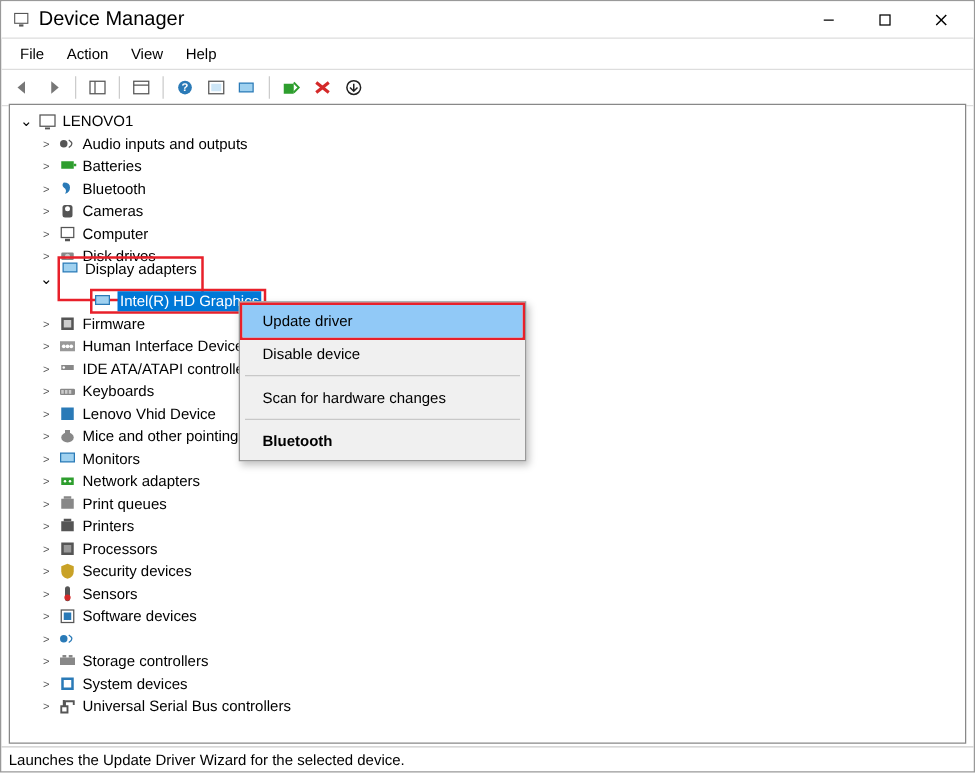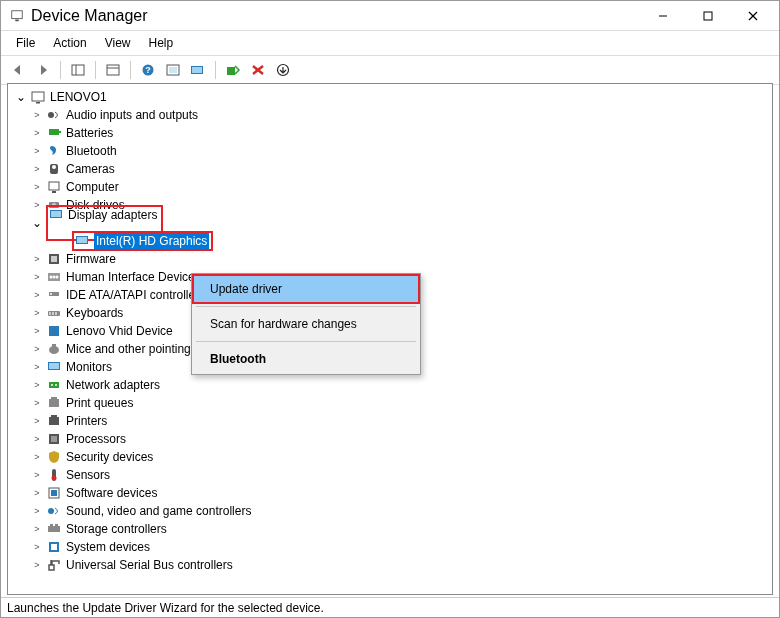--- a/index.html
+++ b/index.html
@@ -90,21 +90,20 @@
   
   .context-menu {
     position: absolute;
     left: 190px; top: 240px;
     width: 230px;
     background: #f0f0f0;
     border: 1px solid #999;
     box-shadow: 2px 3px 6px rgba(0,0,0,.25);
     padding: 2px;
     z-index: 5;
-    margin-top: 32px;
   }
   .ctx-item {
     padding: 6px 16px;
     cursor: default;
   }
   .ctx-item.highlight { background: #91c9f7; }
   .ctx-wrap-highlight { border:2px solid #e8202a; margin:-2px; }
   .ctx-sep { height:1px; background:#c8c8c8; margin:4px 2px;}
   .ctx-bold { font-weight: bold; }
   
@@ -462,21 +461,20 @@
       <span class="node-label">Software devices</span>
     </div>
     <div class="tree-row indent1">
       <span class="expander ">&gt;</span>
       <span class="node-icon">
         <svg width="16" height="16">
           <circle cx="5" cy="8" r="3" fill="#2a7ab7"></circle>
           <path d="M9 5 Q14 8 9 11" fill="none" stroke="#2a7ab7"></path>
         </svg>
       </span>
-      <span class="node-label">Sound, video and game controllers</span>
     </div>
     <div class="tree-row indent1">
       <span class="expander ">&gt;</span>
       <span class="node-icon">
         <svg width="16" height="16">
           <rect x="2" y="5" width="12" height="6" fill="#888"></rect>
           <rect x="4" y="3" width="3" height="2" fill="#888"></rect>
           <rect x="9" y="3" width="3" height="2" fill="#888"></rect>
         </svg>
       </span>
@@ -500,20 +498,21 @@
         </svg>
       </span>
       <span class="node-label">Universal Serial Bus controllers</span>
     </div>
   </div>
 
 <div class="context-menu" id="ctxmenu">
     <div class="ctx-wrap-highlight">
       <div class="ctx-item highlight">Update driver</div>
     </div>
+    <div class="ctx-item">Disable device</div>
     <div class="ctx-sep"></div>
     <div class="ctx-item">Scan for hardware changes</div>
     <div class="ctx-sep"></div>
     <div class="ctx-item ctx-bold">Bluetooth</div>
   </div>
 
 <div class="statusbar">
   <div class="status-cell">Launches the Update Driver Wizard for the selected device.</div>
   <div class="status-cell"></div>
 </div>

